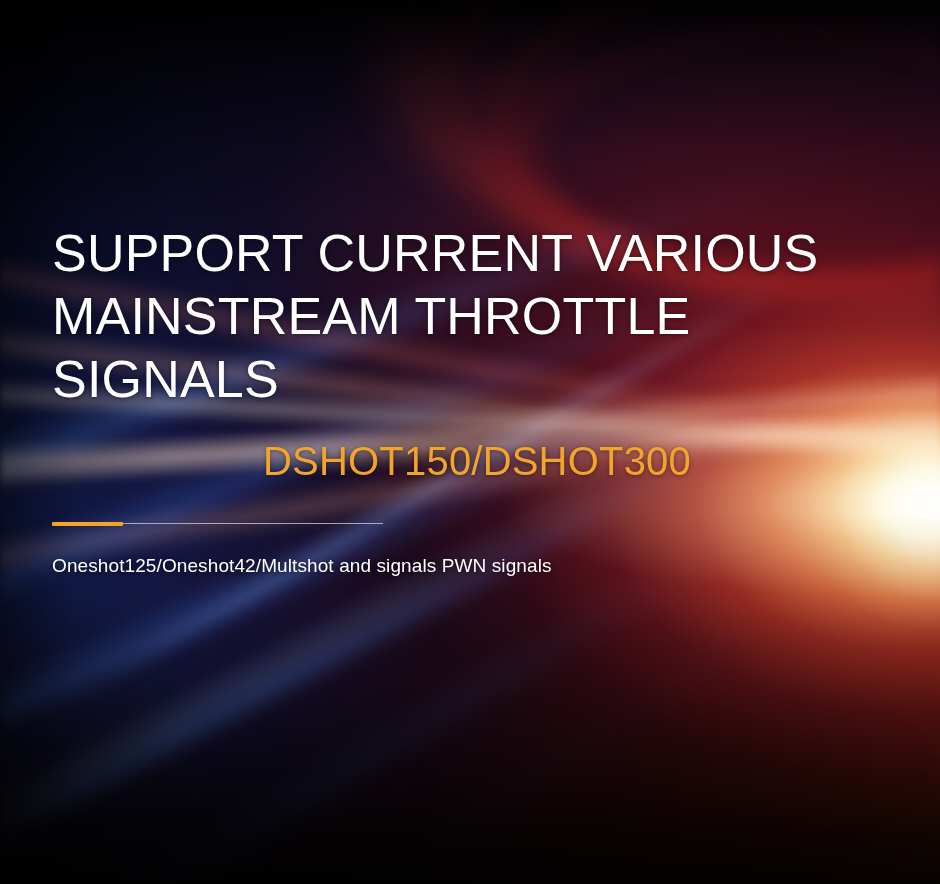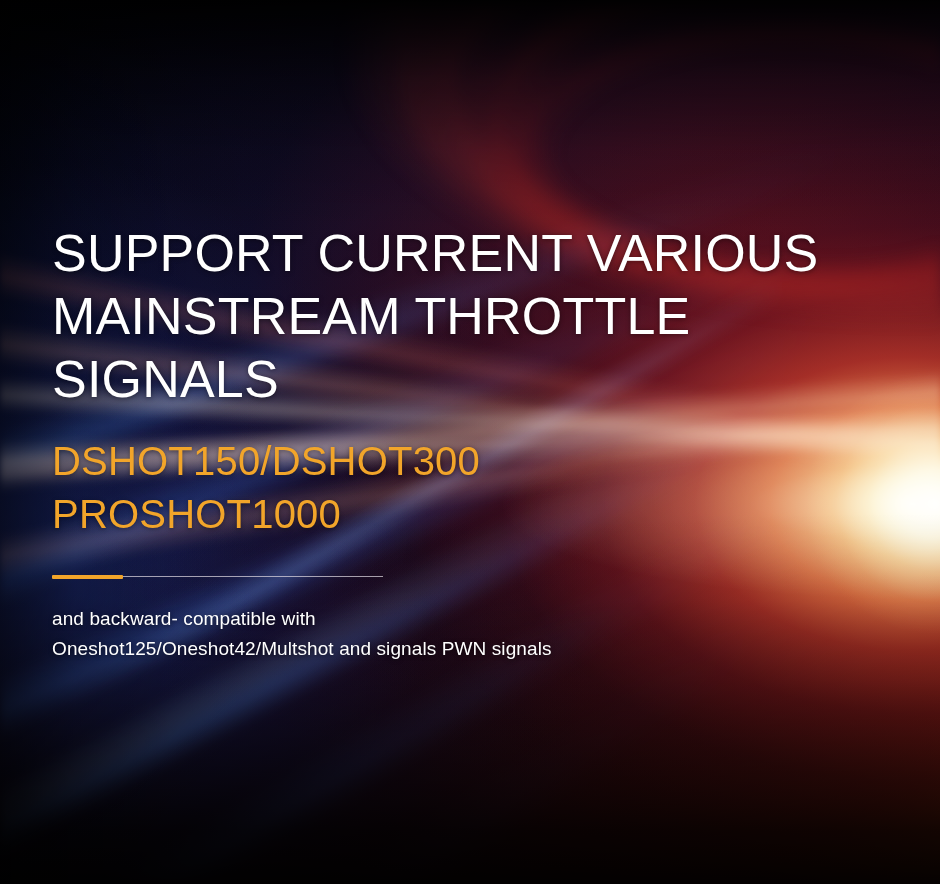--- a/index.html
+++ b/index.html
@@ -188,20 +188,21 @@
     letter-spacing: 0.2px;
     color: #ffffff;
     text-shadow: 0 1px 5px rgba(0,0,0,0.42);
     white-space: pre-line;
   }
 
   .spec-list {
     margin: 24px 0 0 0;
     padding: 0;
     list-style: none;
+    text-align: center;
   }
 
   .spec-item {
     font-size: 40px;
     line-height: 53px;
     font-weight: 400;
     color: #f2a52a;
     letter-spacing: 0.2px;
     text-shadow: 0 1px 4px rgba(0,0,0,0.38);
     white-space: nowrap;
@@ -259,27 +260,25 @@
   <div class="bg-layer bg-botdark"></div>
   <div class="bg-layer bg-leftdark"></div>
 
   <div class="content">
 
     <h1 class="headline">SUPPORT CURRENT VARIOUS
 MAINSTREAM THROTTLE SIGNALS</h1>
 
     <ul class="spec-list">
       <li class="spec-item">DSHOT150/DSHOT300</li>
-      <li class="spec-item">PROSHOT1000</li>
     </ul>
 
     <div class="divider">
       <span class="divider-accent"></span>
       <span class="divider-rest"></span>
     </div>
 
     <div class="footnote">
-      <div class="footnote-line">and backward- compatible with</div>
       <div class="footnote-line">Oneshot125/Oneshot42/Multshot and signals PWN signals</div>
     </div>
 
   </div>
 </div>
 
 </body></html>

